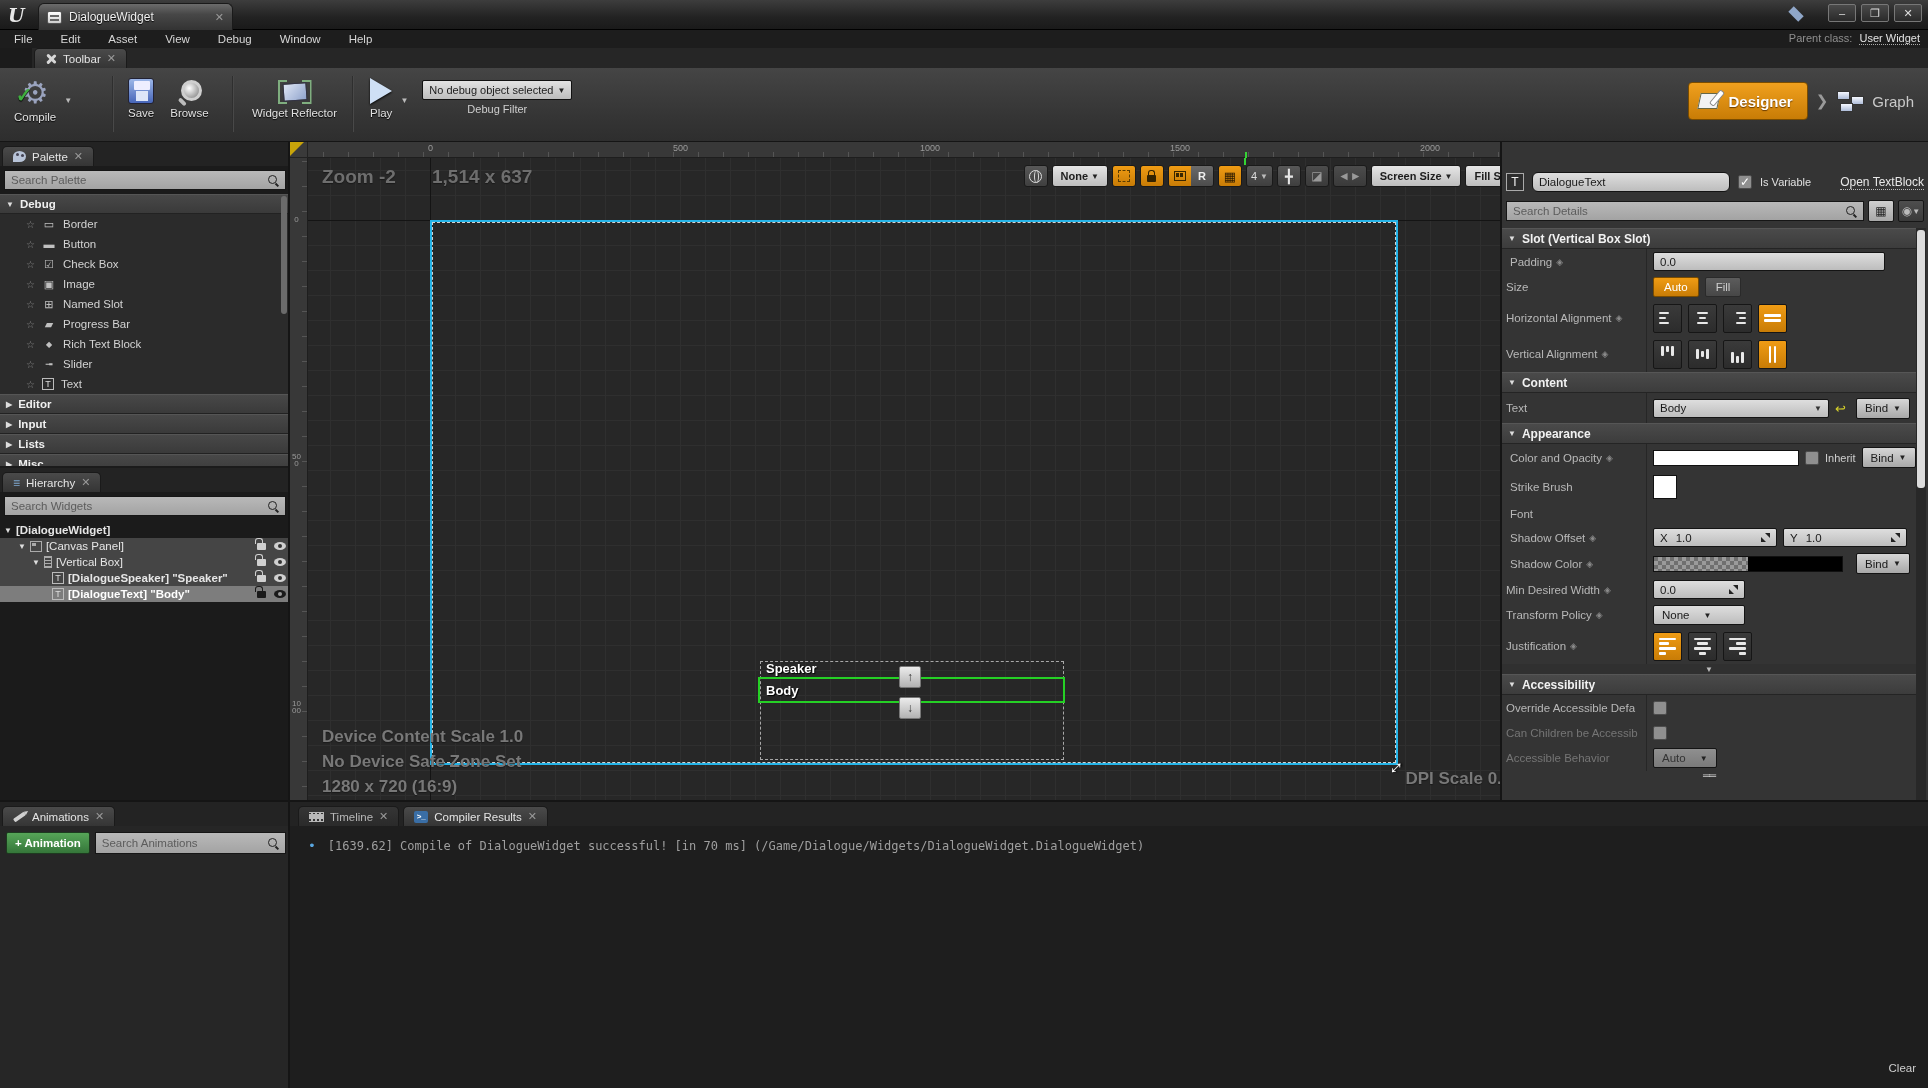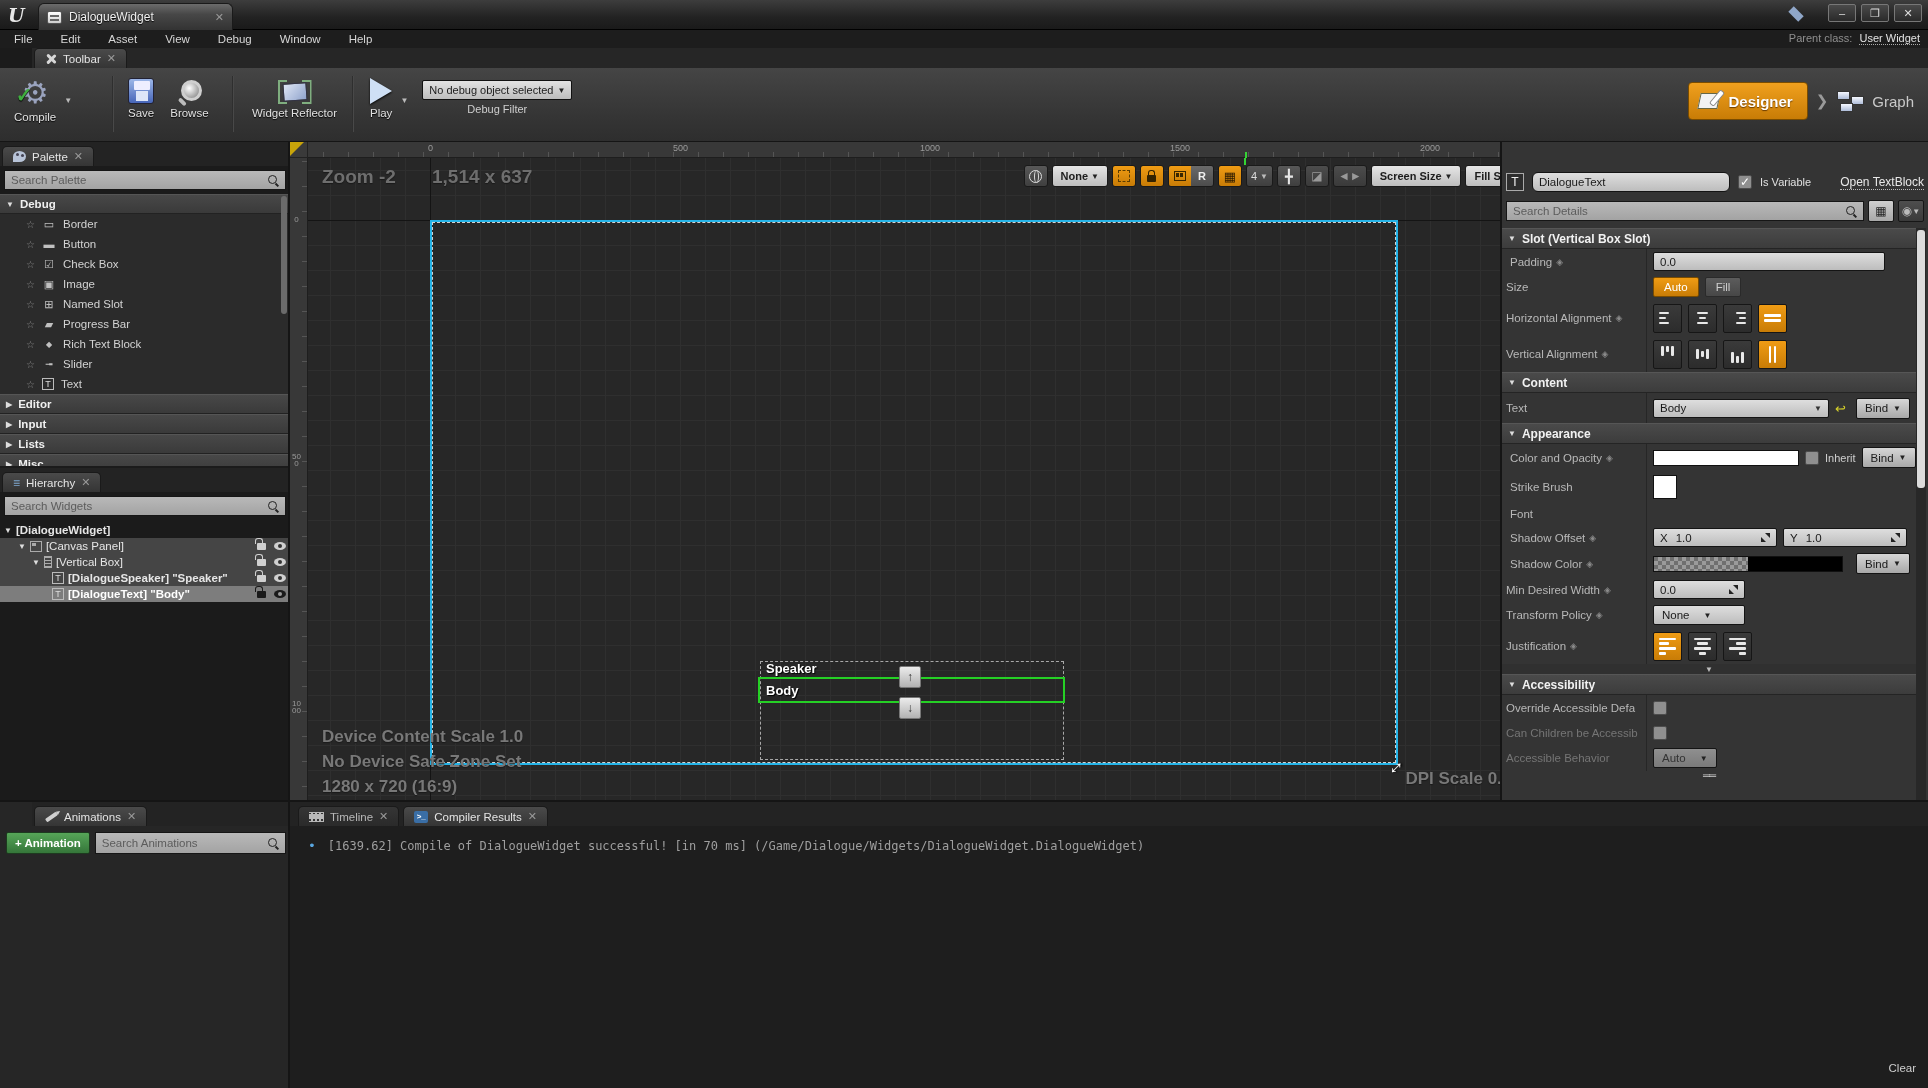--- a/index.html
+++ b/index.html
@@ -239,21 +239,21 @@
     align-items:center; gap:14px; padding:0 8px; font-size:11.5px; border-radius:2px; }
   .dd .caret { color:#222; }
   .dd.disabled { background:linear-gradient(#8f8f8f,#7a7a7a); color:#333; }
   .center-expander { height:10px; display:flex; align-items:center; justify-content:center; color:#bbb; font-size:8px; background:#303030; }
   .splitter { height:8px; display:flex; align-items:center; justify-content:center; color:#ccc; font-size:10px; letter-spacing:-1px; }
   #details-scrolltrack { position:absolute; right:2px; top:228px; width:10px; height:574px; background:#282828; }
   #details-scrollthumb { position:absolute; right:3px; top:230px; width:8px; height:258px; background:#dcdcdc; border-radius:3px; }
 
   
   #bottom-left { position:absolute; left:0; top:802px; width:290px; height:286px; background:#262626; }
-  #anim-tabbar { left:0; top:802px; width:290px; height:24px;margin-left:32px; }
+  #anim-tabbar { left:0; top:802px; width:290px; height:24px; }
   .pencil-ico { width:13px; height:4px; background:#d0d0d0; transform:rotate(-35deg); border-radius:1px; position:relative; }
   .pencil-ico::after { content:""; position:absolute; right:-4px; top:0; border-left:4px solid #d0d0d0; border-top:2px solid transparent; border-bottom:2px solid transparent; }
   #anim-controls { position:absolute; left:6px; top:832px; width:280px; height:22px; display:flex; gap:5px; }
   #add-anim-btn { height:22px; padding:0 8px; background:linear-gradient(#56a558,#35763a); border:1px solid #1d3a1f; color:#fff;
     font-weight:bold; font-size:11.5px; display:flex; align-items:center; border-radius:2px; }
   #anim-search { flex:1; height:22px; }
   #bottom-right { position:absolute; left:290px; top:802px; width:1638px; height:286px; background:#1e1e1e; }
   #log-tabbar { left:290px; top:802px; width:1638px; height:24px; }
   .panel-tab.inactive { background:linear-gradient(#353535,#2a2a2a); color:#b8b8b8; }
   .film-ico { width:15px; height:10px; background:#b8b8b8; position:relative; }

